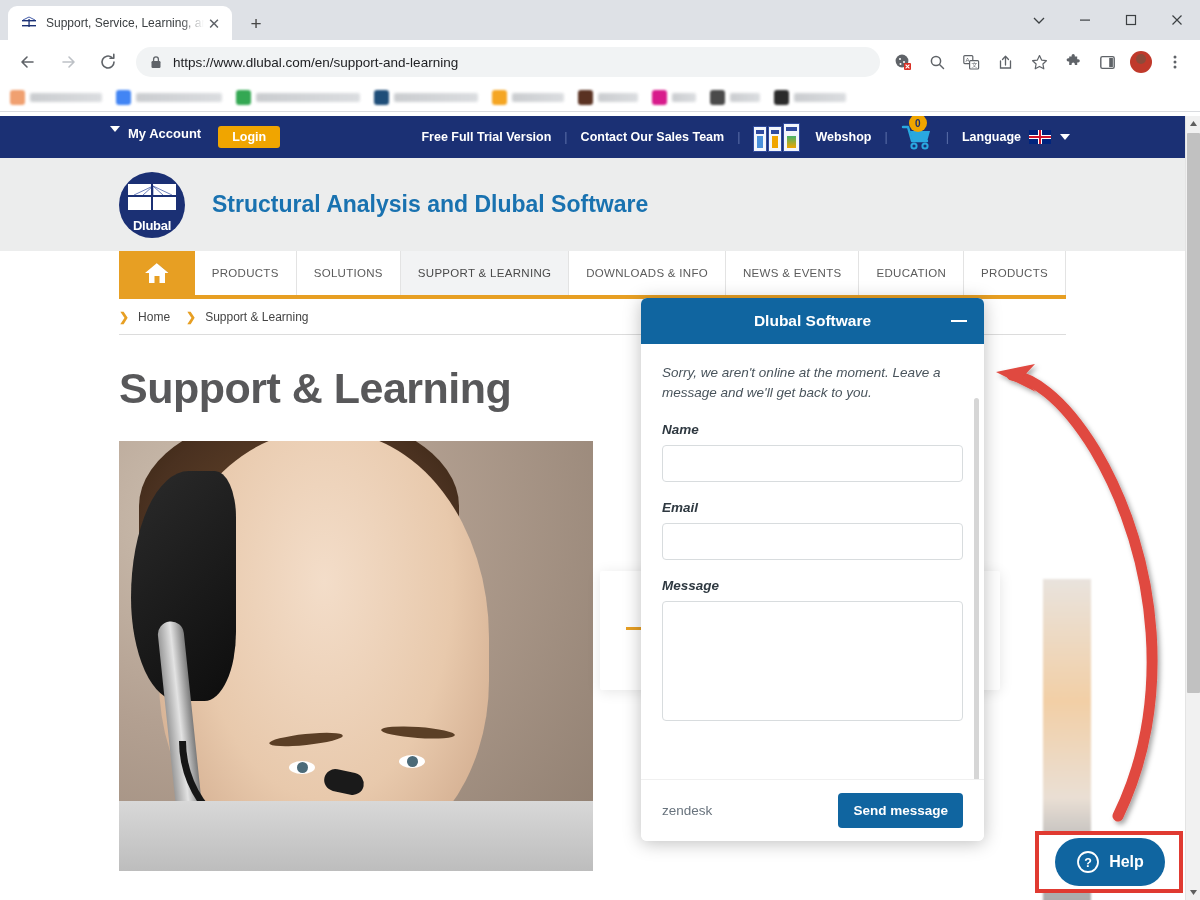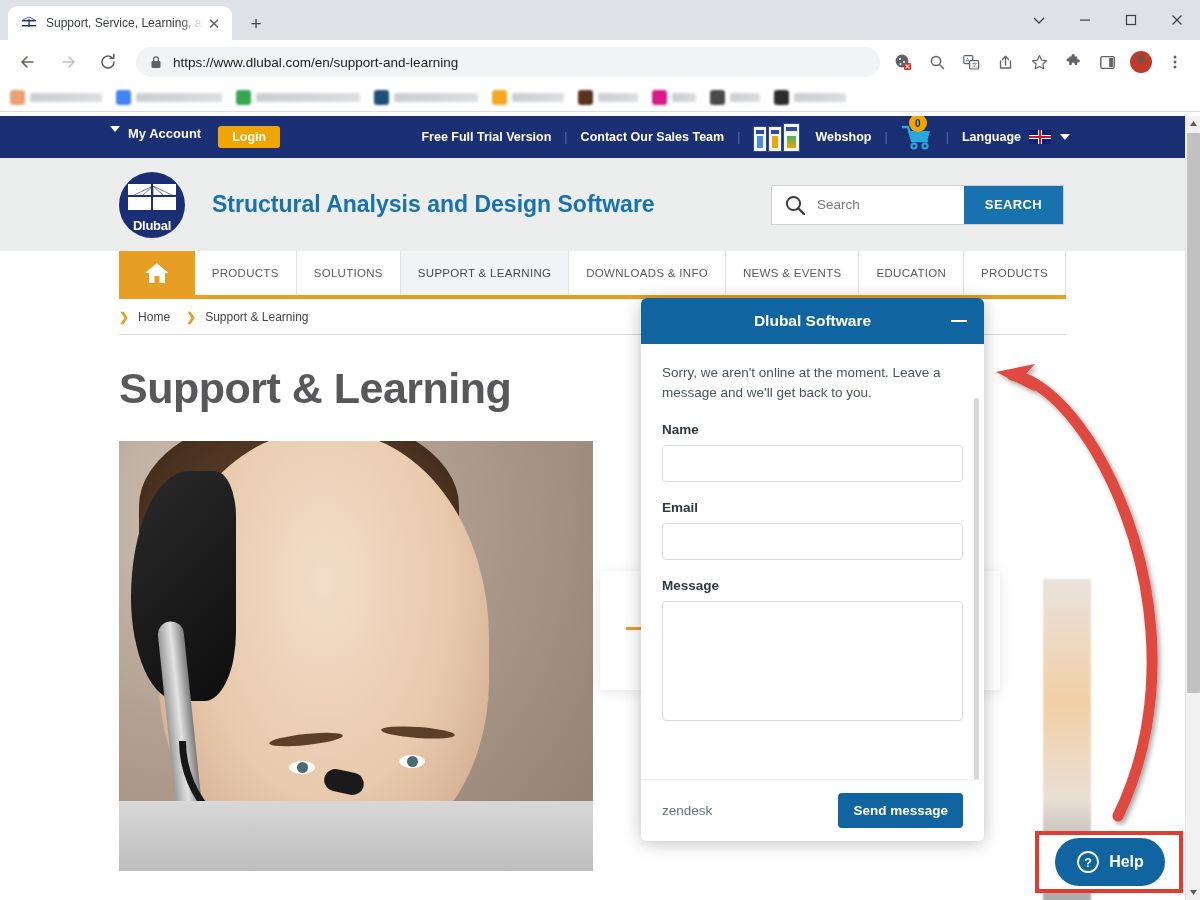--- a/index.html
+++ b/index.html
@@ -327,21 +327,21 @@
     height: 46px; background: #1065a0; color: #fff;
     display: flex; align-items: center; justify-content: center;
     position: relative; flex: 0 0 46px;
   }
   .chat-title { font-size: 15.5px; font-weight: bold; }
   .chat-min {
     position: absolute; right: 17px; top: 50%; transform: translateY(-50%);
     width: 16px; height: 2px; background: #fff;
   }
   .chat-body {
-    flex: 1; padding: 19px 21px 0 21px; position: relative; overflow: hidden;
+    flex: 1; padding: 19px 21px 0 21px; position: relative; overflow: hidden; font-style: italic;
   }
   .chat-intro { font-size: 13.5px; color: #49545c; line-height: 1.5; }
   .fl { font-size: 13.5px; font-weight: bold; color: #2f3941; margin-top: 18px; }
   .fi {
     margin-top: 8px; height: 37px; border: 1px solid #d8dcde; border-radius: 4px;
     background: #fff;
   }
   .social-row { display: flex; align-items: center; margin-top: 14px; }
   .social-label { font-size: 13px; color: #49545c; margin-right: 11px; }
   .social-btn {
@@ -631,32 +631,22 @@
         <div class="logo-circle">
           <div class="logo-mark">
             <div class="logo-diag">
               <svg width="42" height="11" viewBox="0 0 42 11">
                 <path d="M21 1 L2 10 M21 1 L40 10 M21 1 L21 10 M21 1 L11 10 M21 1 L31 10" stroke="#2f4a9e" stroke-width="0.7" fill="none"></path>
               </svg>
             </div>
           </div>
           <div class="logo-text">Dlubal</div>
         </div>
-        <div class="tagline">Structural Analysis and Design Software</div>
-
-        <div class="searchbox">
-          <div class="search-field">
-            <svg width="22" height="22" viewBox="0 0 22 22">
-              <circle cx="9.5" cy="9.5" r="6.6" stroke="#3c3c3c" stroke-width="2" fill="none"></circle>
-              <path d="M14.5 14.5 L20 20" stroke="#3c3c3c" stroke-width="2.4" stroke-linecap="round"></path>
-            </svg>
-            <span class="search-ph">Search</span>
-          </div>
-          <div class="search-btn">SEARCH</div>
-        </div>
+        <div class="tagline">Structural Analysis and Dlubal Software</div>
+
       </div>
 
       <div class="navwrap">
         <div class="nav">
           <div class="nav-home">
             <svg width="28" height="26" viewBox="0 0 28 26">
               <path d="M14 3 L26 13 H22 V23 H6 V13 H2 Z" fill="#fff"></path>
               <rect x="11.5" y="16" width="5" height="7" fill="#e79f23"></rect>
               <path d="M14 3 L26 13" stroke="#c98a17" stroke-width="0.6" fill="none"></path>
             </svg>

